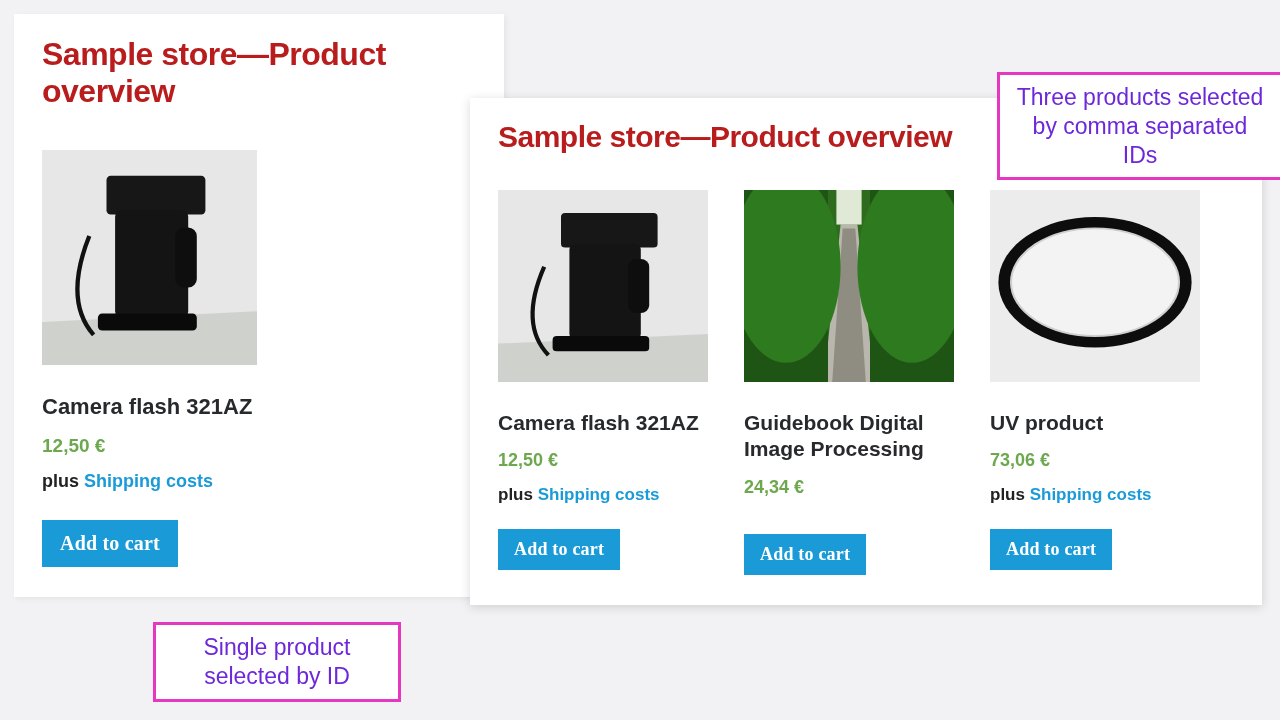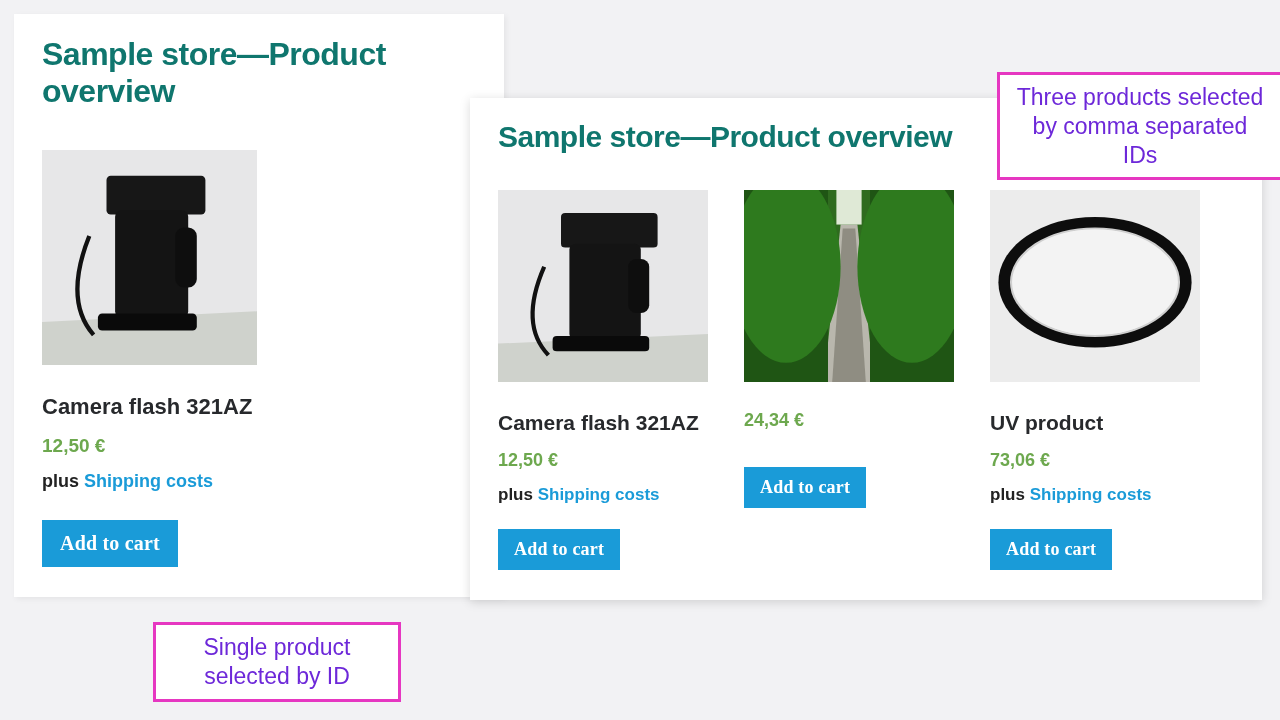--- a/index.html
+++ b/index.html
@@ -24,21 +24,21 @@
   }
   .panel-right {
     left: 470px;
     top: 98px;
     width: 792px;
     box-shadow: 0 2px 10px rgba(0,0,0,0.15);
   }
   h1.store-title {
     font-size: 32px;
     font-weight: 700;
-    color: #0f766e;
+    color: #b91c1c;
     margin-bottom: 40px;
     letter-spacing: -0.5px;
   }
   .panel-right h1.store-title {
     font-size: 30px;
     margin-bottom: 36px;
   }
   .products {
     display: flex;
     gap: 36px;
@@ -195,20 +195,21 @@
           <rect x="0" y="0" width="100" height="100" fill="#2f6b1f"></rect>
           <polygon points="38,100 62,100 54,18 46,18" fill="#b9b7ad"></polygon>
           <polygon points="42,100 58,100 53,20 47,20" fill="#8f8d82"></polygon>
           <rect x="0" y="0" width="40" height="100" fill="#1f5514"></rect>
           <rect x="60" y="0" width="40" height="100" fill="#1f5514"></rect>
           <ellipse cx="20" cy="40" rx="26" ry="50" fill="#2e7a1e"></ellipse>
           <ellipse cx="80" cy="40" rx="26" ry="50" fill="#2e7a1e"></ellipse>
           <rect x="44" y="0" width="12" height="18" fill="#dfe9d6"></rect>
         </svg>
       </div>
+      <div class="product-title">Guidebook Digital Image Processing</div>
       <div class="product-price">24,34 €</div>
       <div class="ship-line" style="min-height:0;margin-bottom:22px;"></div>
       <button class="add-btn">Add to cart</button>
     </div>
 
     <div class="product">
       <div class="product-image img-uv">
         <svg viewBox="0 0 100 100" preserveAspectRatio="none">
           <rect x="0" y="0" width="100" height="100" fill="#ececec"></rect>
           <ellipse cx="50" cy="48" rx="46" ry="34" fill="#0d0d0d"></ellipse>

